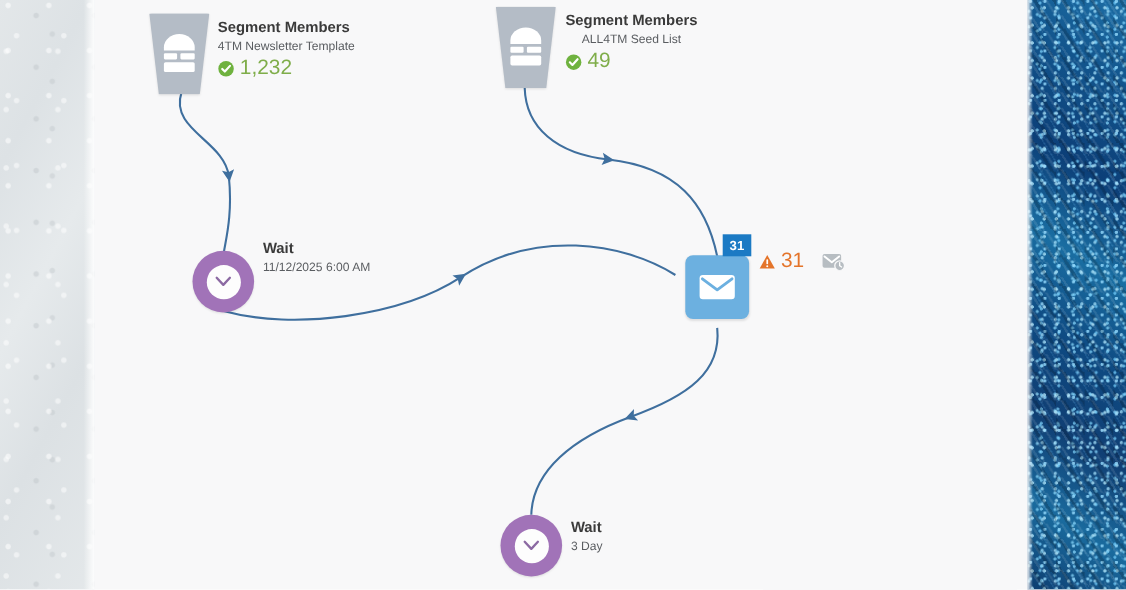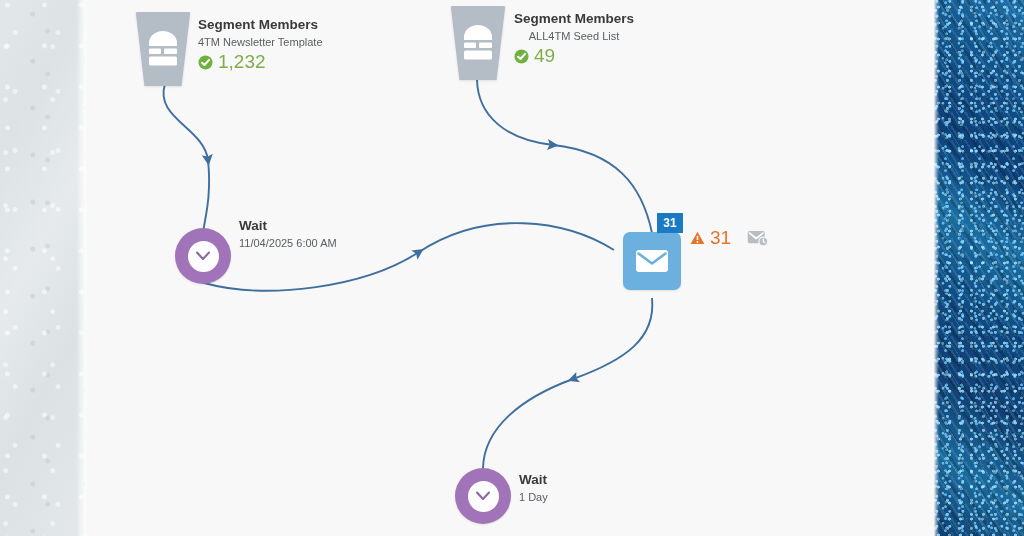--- a/index.html
+++ b/index.html
@@ -203,21 +203,21 @@
       <div class="wait-node">
         <div class="wait-inner">
           <svg width="22" height="22" viewBox="0 0 22 22">
             <path d="M5,7.5 L11,14 L17,7.5" fill="none" stroke="#8c6aa3" stroke-width="2.1" stroke-linecap="round" stroke-linejoin="round"></path>
           </svg>
         </div>
       </div>
     </div>
     <div class="lbl" style="left:153px;top:218px;">
       <div class="title">Wait</div>
-      <div class="sub">11/04/2025 6:00 AM</div>
+      <div class="sub">11/12/2025 6:00 AM</div>
     </div>
 
     <div class="node" style="left:537px;top:232px;">
       <div class="email-icon">
         <svg width="34" height="26" viewBox="0 0 34 26">
           <rect x="1" y="2" width="32" height="22" rx="3" fill="#ffffff"></rect>
           <path d="M3.5,5.5 L17,15.5 L30.5,5.5" fill="none" stroke="#6cb0e0" stroke-width="2.6" stroke-linecap="round" stroke-linejoin="round"></path>
         </svg>
         <div class="email-badge">31</div>
       </div>
@@ -247,17 +247,17 @@
       <div class="wait-node">
         <div class="wait-inner">
           <svg width="22" height="22" viewBox="0 0 22 22">
             <path d="M5,7.5 L11,14 L17,7.5" fill="none" stroke="#8c6aa3" stroke-width="2.1" stroke-linecap="round" stroke-linejoin="round"></path>
           </svg>
         </div>
       </div>
     </div>
     <div class="lbl" style="left:433px;top:472px;">
       <div class="title">Wait</div>
-      <div class="sub">1 Day</div>
+      <div class="sub">3 Day</div>
     </div>
 
   </div>
 </div>
 
 </body></html>

